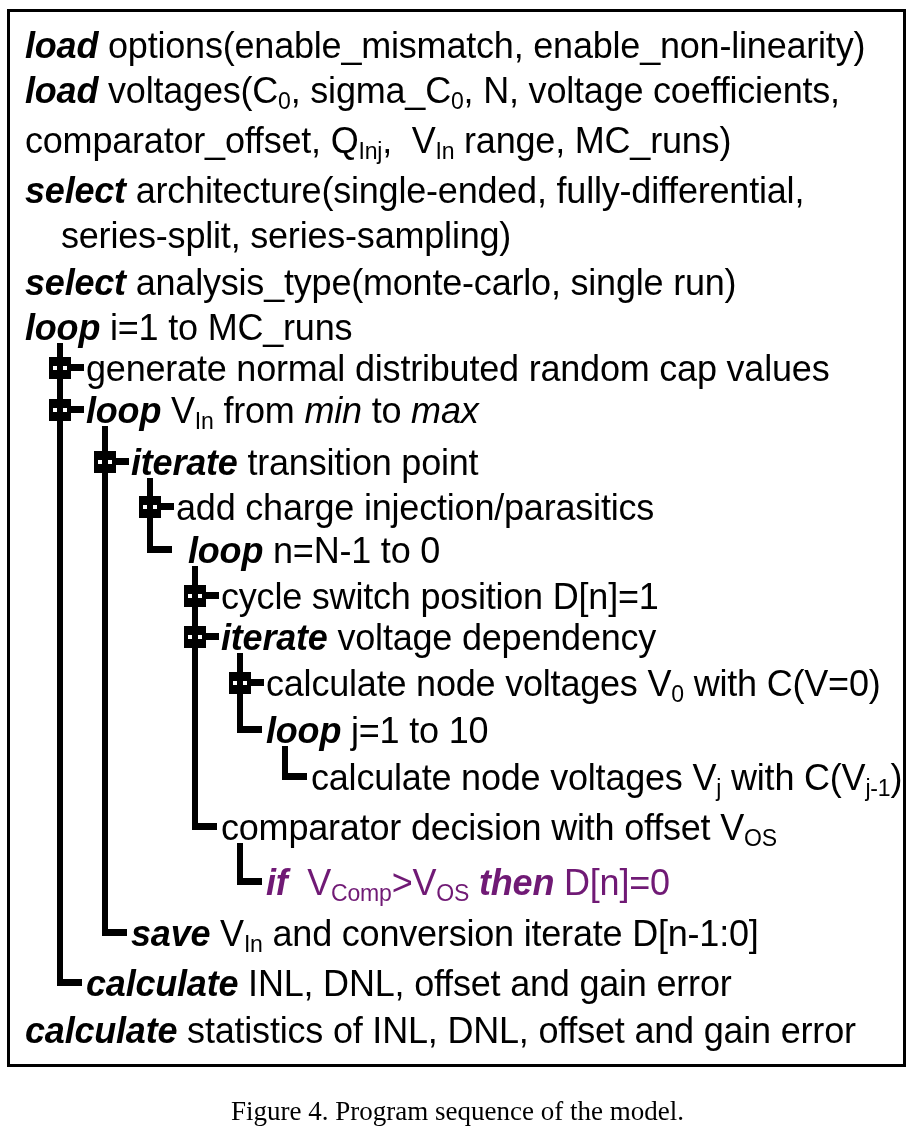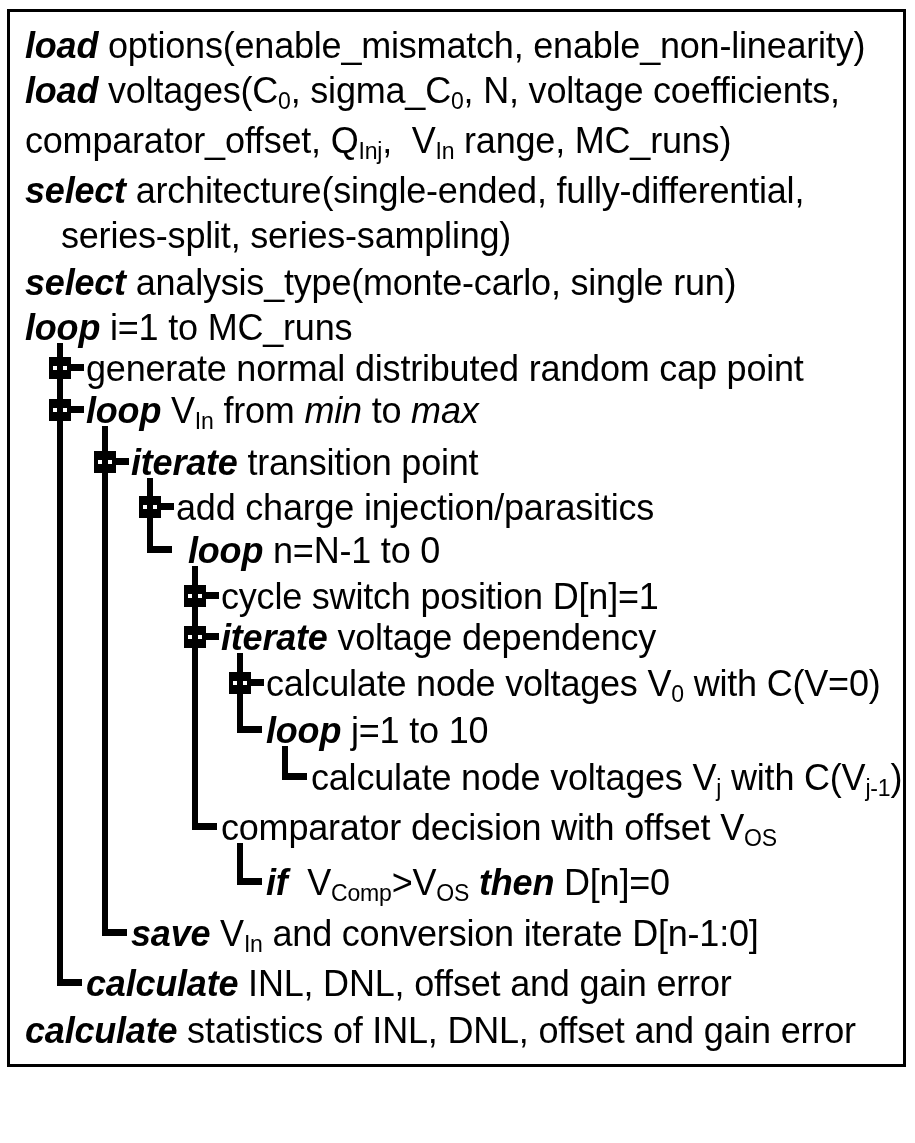--- a/index.html
+++ b/index.html
@@ -88,21 +88,21 @@
       <div class="code-line" style="left: 25px; top: 122px; color: rgb(0, 0, 0);"><span>comparator_offset, Q</span><span class="sub">Inj</span><span>,  V</span><span class="sub">In</span><span> range, MC_runs)</span></div>
       <div class="code-line" style="left: 25px; top: 172px; color: rgb(0, 0, 0);"><span class="kw">select</span><span> architecture(single-ended, fully-differential,</span></div>
       <div class="code-line" style="left: 25px; top: 217px; color: rgb(0, 0, 0); margin-left: 36px;"><span>series-split, series-sampling)</span></div>
       <div class="code-line" style="left: 25px; top: 264px; color: rgb(0, 0, 0);"><span class="kw">select</span><span> analysis_type(monte-carlo, single run)</span></div>
       <div class="code-line" style="left: 25px; top: 309px; color: rgb(0, 0, 0);"><span class="kw">loop</span><span> i=1 to MC_runs</span></div>
       <div class="plus-tick" style="left: 69px; top: 364px; width: 15px; background: rgb(0, 0, 0);"></div>
       <div class="plus-square" style="left: 49px; top: 357px; background: rgb(0, 0, 0);">
         <div class="cross-h"></div>
         <div class="cross-v"></div>
       </div>
-      <div class="code-line" style="left: 86px; top: 350px; color: rgb(0, 0, 0);"><span>generate normal distributed random cap point</span></div>
+      <div class="code-line" style="left: 86px; top: 350px; color: rgb(0, 0, 0);"><span>generate normal distributed random cap values</span></div>
       <div class="plus-tick" style="left: 69px; top: 406px; width: 15px; background: rgb(0, 0, 0);"></div>
       <div class="plus-square" style="left: 49px; top: 399px; background: rgb(0, 0, 0);">
         <div class="cross-h"></div>
         <div class="cross-v"></div>
       </div>
       <div class="code-line" style="left: 86px; top: 392px; color: rgb(0, 0, 0);"><span class="kw">loop</span><span> V</span><span class="sub">In</span><span> from </span><span class="it">min</span><span> to </span><span class="it">max</span></div>
       <div class="plus-tick" style="left: 114px; top: 458px; width: 15px; background: rgb(0, 0, 0);"></div>
       <div class="plus-square" style="left: 94px; top: 451px; background: rgb(0, 0, 0);">
         <div class="cross-h"></div>
         <div class="cross-v"></div>
@@ -134,27 +134,28 @@
         <div class="cross-v"></div>
       </div>
       <div class="code-line" style="left: 266px; top: 665px; color: rgb(0, 0, 0);"><span>calculate node voltages V</span><span class="sub">0</span><span> with C(V=0)</span></div>
       <div class="elbow-bar" style="left: 237px; top: 726px; width: 25px; background: rgb(0, 0, 0);"></div>
       <div class="code-line" style="left: 266px; top: 712px; color: rgb(0, 0, 0);"><span class="kw">loop</span><span> j=1 to 10</span></div>
       <div class="elbow-bar" style="left: 282px; top: 773px; width: 25px; background: rgb(0, 0, 0);"></div>
       <div class="code-line" style="left: 311px; top: 759px; color: rgb(0, 0, 0);"><span>calculate node voltages V</span><span class="sub">j</span><span> with C(V</span><span class="sub">j-1</span><span>)</span></div>
       <div class="elbow-bar" style="left: 192px; top: 823px; width: 25px; background: rgb(0, 0, 0);"></div>
       <div class="code-line" style="left: 221px; top: 809px; color: rgb(0, 0, 0);"><span>comparator decision with offset V</span><span class="sub">OS</span></div>
       <div class="elbow-bar" style="left: 237px; top: 878px; width: 25px; background: rgb(0, 0, 0);"></div>
-      <div class="code-line" style="left: 266px; top: 864px; color: #000000; text-align: center;"><span class="kw">if</span><span>  V</span><span class="sub">Comp</span><span>&gt;V</span><span class="sub">OS</span><span> </span><span class="kw">then</span><span> D[n]=0</span></div>
+      <div class="code-line" style="left: 266px; top: 864px; color: #701a75; text-align: center;"><span class="kw">if</span><span>  V</span><span class="sub">Comp</span><span>&gt;V</span><span class="sub">OS</span><span> </span><span class="kw">then</span><span> D[n]=0</span></div>
       <div class="elbow-bar" style="left: 102px; top: 929px; width: 25px; background: rgb(0, 0, 0);"></div>
       <div class="code-line" style="left: 131px; top: 915px; color: rgb(0, 0, 0);"><span class="kw">save</span><span> V</span><span class="sub">In</span><span> and conversion iterate D[n-1:0]</span></div>
       <div class="elbow-bar" style="left: 57px; top: 979px; width: 25px; background: rgb(0, 0, 0);"></div>
       <div class="code-line" style="left: 86px; top: 965px; color: rgb(0, 0, 0);"><span class="kw">calculate</span><span> INL, DNL, offset and gain error</span></div>
       <div class="code-line" style="left: 25px; top: 1012px; color: rgb(0, 0, 0);"><span class="kw">calculate</span><span> statistics of INL, DNL, offset and gain error</span></div>
       <div class="tree-stem" style="left: 57px; top: 343px; height: 643px; background: rgb(0, 0, 0);"></div>
       <div class="tree-stem" style="left: 102px; top: 426px; height: 510px; background: rgb(0, 0, 0);"></div>
       <div class="tree-stem" style="left: 147px; top: 478px; height: 75px; background: rgb(0, 0, 0);"></div>
       <div class="tree-stem" style="left: 192px; top: 566px; height: 264px; background: rgb(0, 0, 0);"></div>
       <div class="tree-stem" style="left: 237px; top: 653px; height: 80px; background: rgb(0, 0, 0);"></div>
       <div class="tree-stem" style="left: 282px; top: 746px; height: 34px; background: rgb(0, 0, 0);"></div>
       <div class="tree-stem" style="left: 237px; top: 843px; height: 42px; background: rgb(0, 0, 0);"></div>
     </div>
+  <div class="figure-caption">Figure 4. Program sequence of the model.</div>
 </div>
 
 </body></html>

